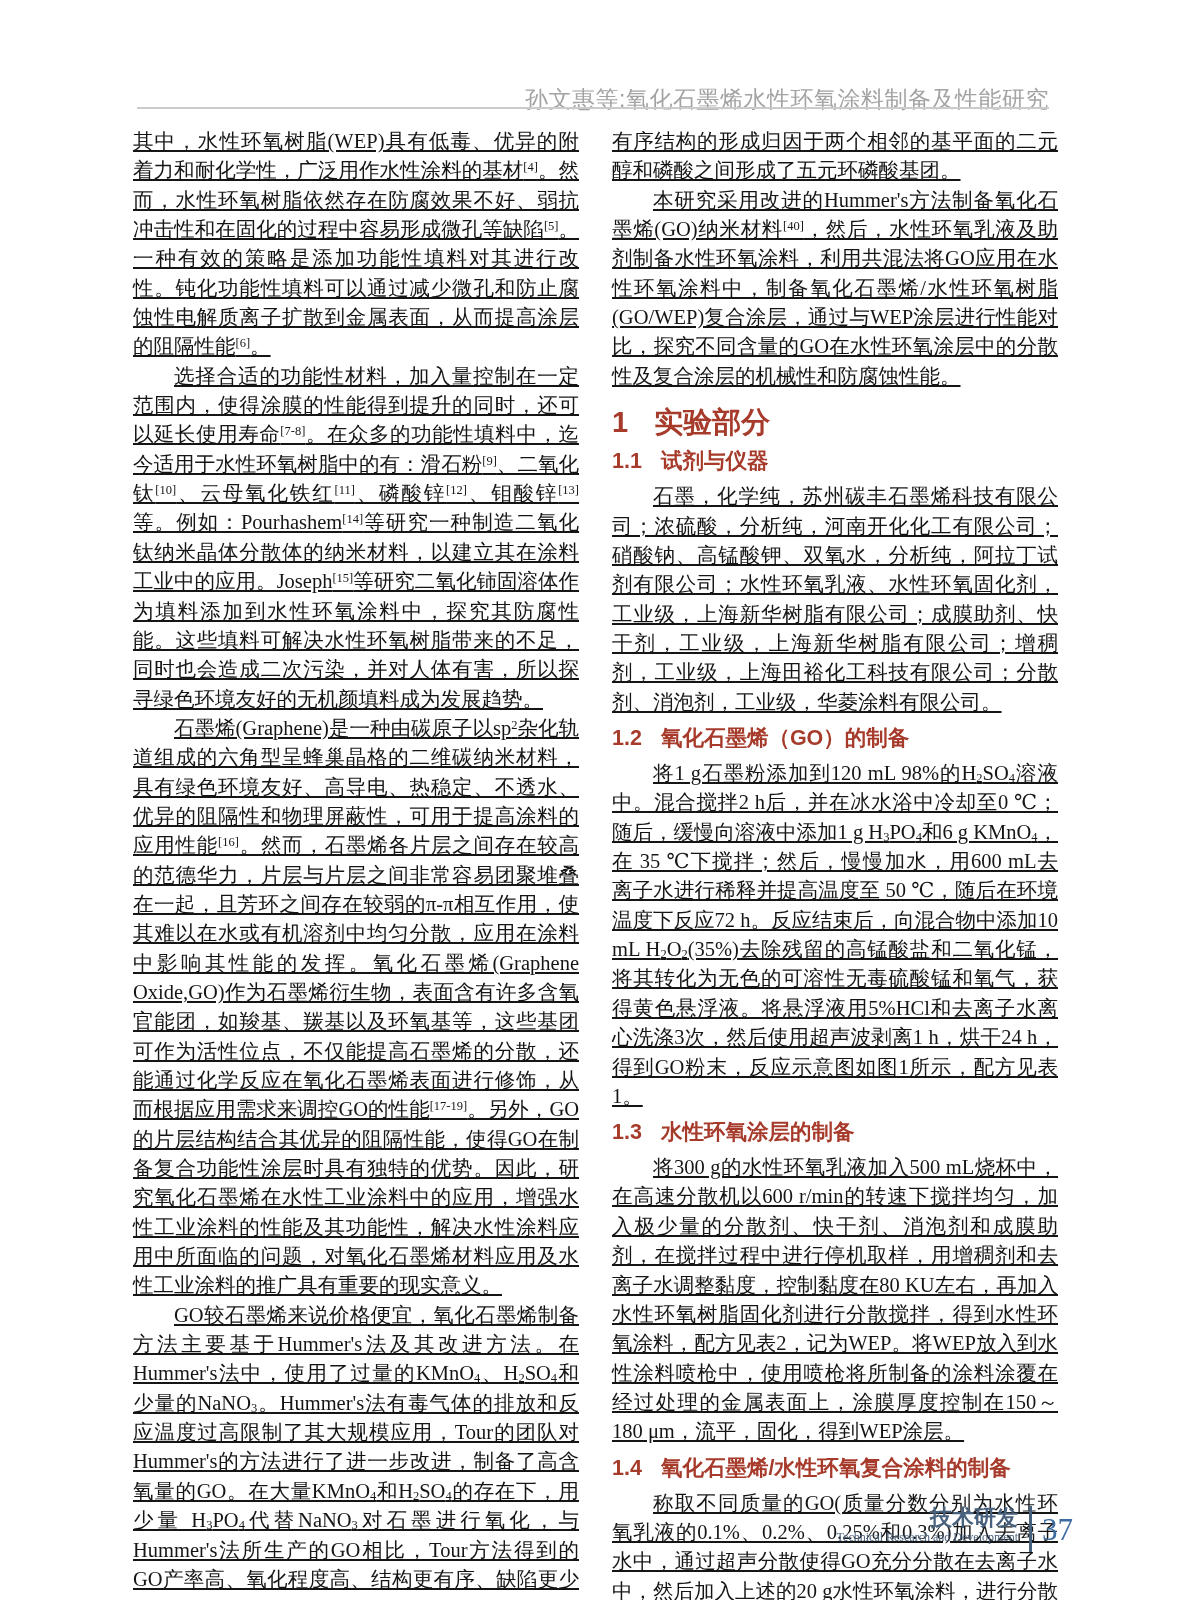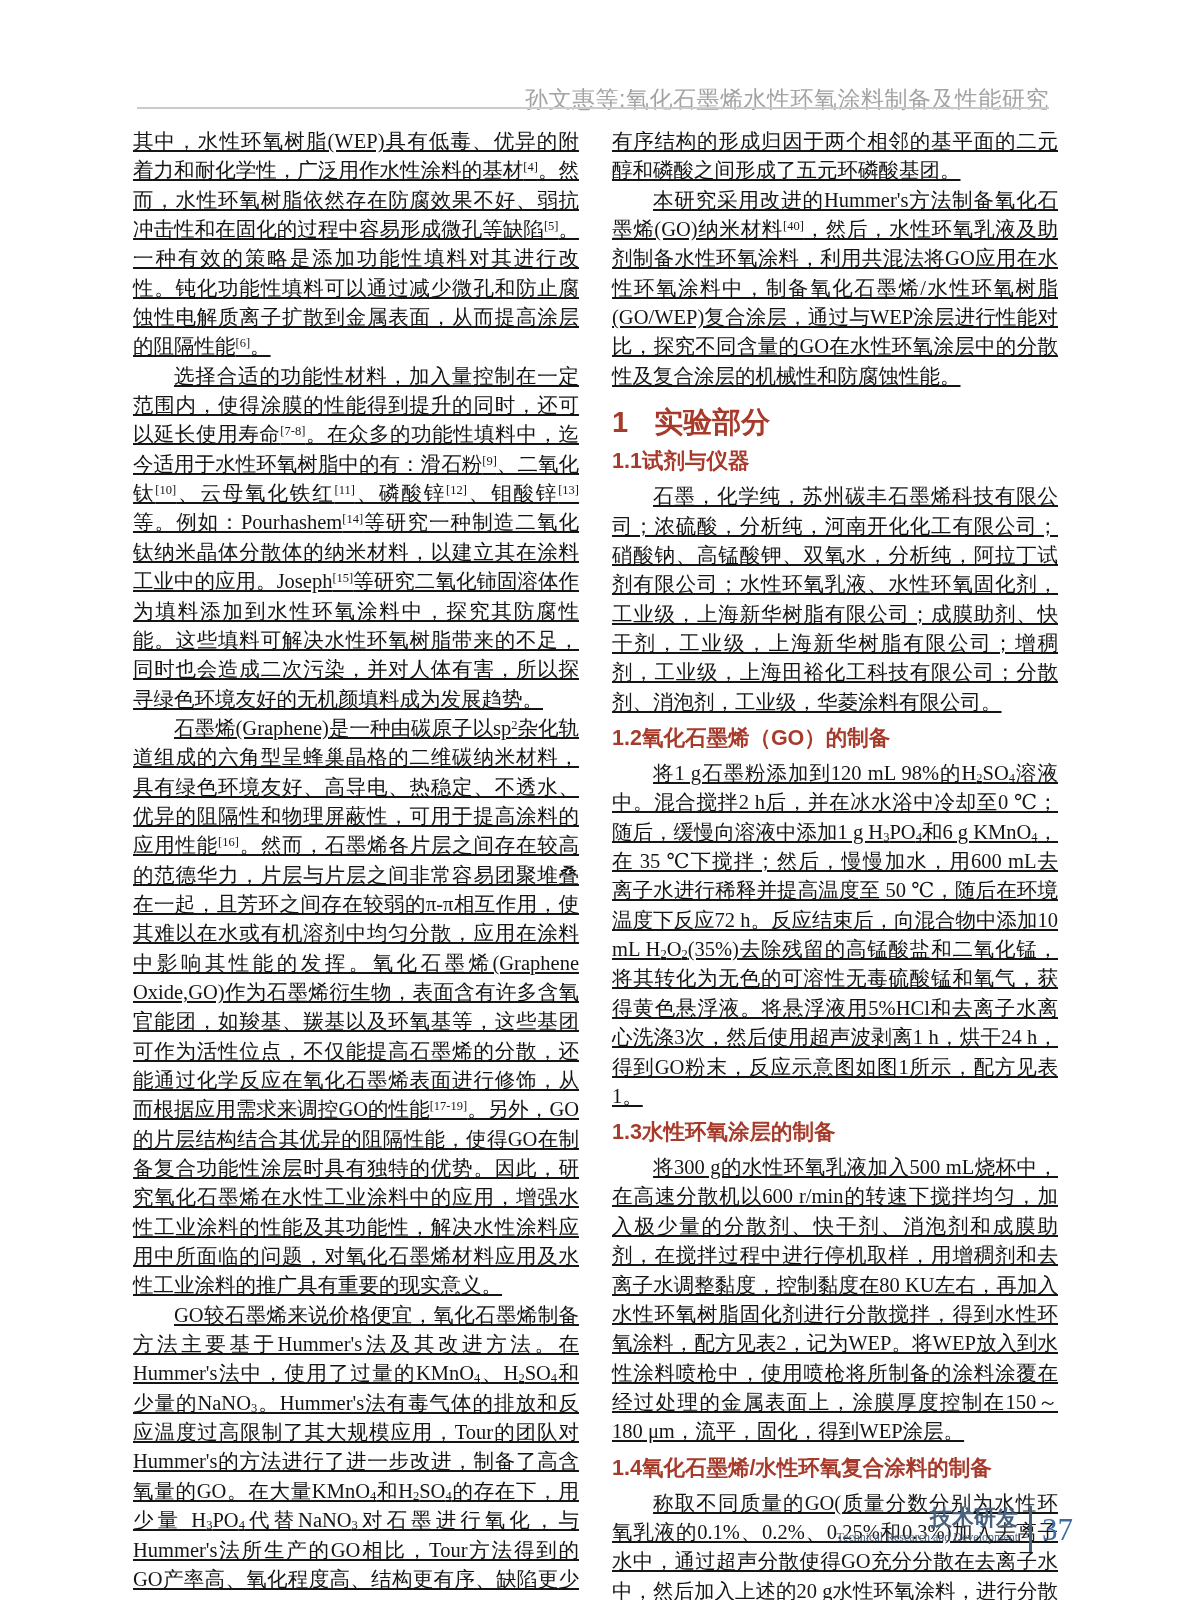--- a/index.html
+++ b/index.html
@@ -81,21 +81,21 @@
   .sec-h2 {
     font-family: "Liberation Sans", "DejaVu Sans", sans-serif;
     font-size: 21.5px;
     font-weight: bold;
     color: var(--heading-red, #a73b2b);
     margin: 8px 0 6px 0;
     line-height: 1.3;
     text-align: left;
     text-indent: 0;
   }
-  .sec-h2 .sec-num { }
+  .sec-h2 .sec-num { margin-right: 19px; }
   .footer {
     position: absolute;
     right: 114px;
     bottom: 48px;
     display: flex;
     align-items: flex-start;
     margin-top: 44px;
   }
   .footer-labels {
     text-align: right;

